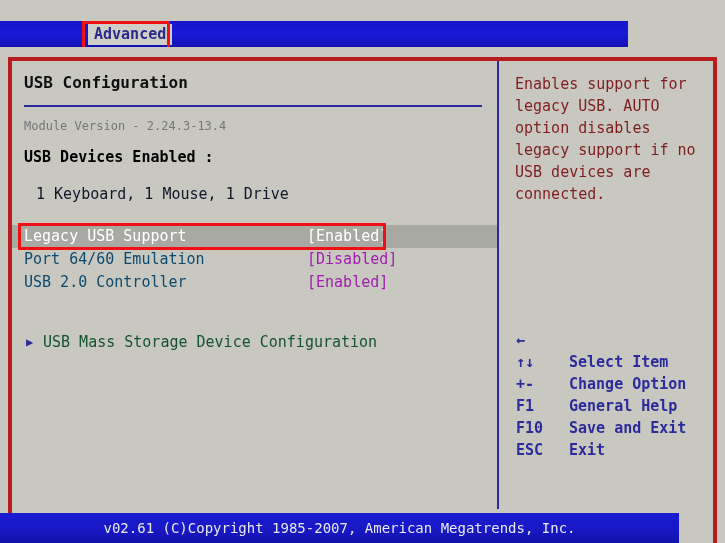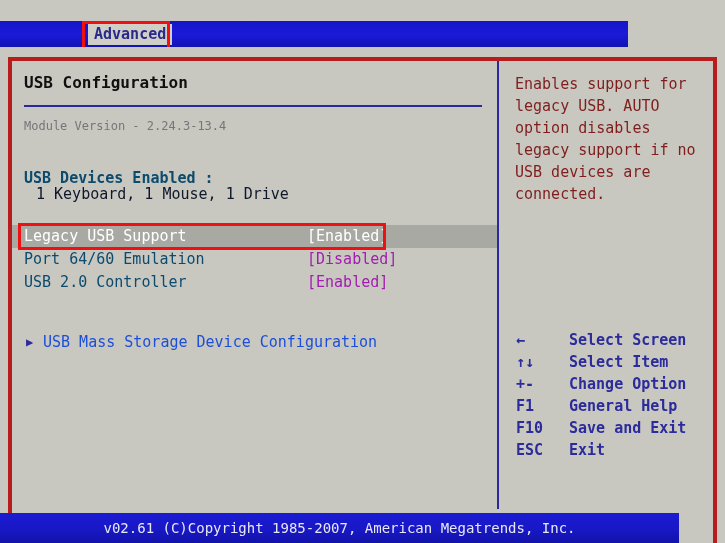--- a/index.html
+++ b/index.html
@@ -106,24 +106,24 @@
   }
   #module-version {
     position: absolute;
     left: 12px; top: 58px;
     font-size: 12px;
     color: #76767a;
     white-space: nowrap;
   }
   #devices-label {
     position: absolute;
-    left: 12px; top: 108px;
-    font-size: 15px;
-    font-weight: bold;
-    color: #0c4a6e;
+    left: 12px; top: 87px;
+    font-size: 15px;
+    font-weight: bold;
+    color: #000000;
     white-space: nowrap;
   }
   #devices-value {
     position: absolute;
     left: 24px; top: 124px;
     font-size: 15px;
     color: #0f172a;
     white-space: nowrap;
   }
 
@@ -179,21 +179,21 @@
   #submenu-arrow {
     position: absolute;
     left: 14px; top: 0;
     font-size: 12px;
     color: #2b2b9c;
   }
   #submenu-label {
     position: absolute;
     left: 31px; top: 0;
     font-size: 15px;
-    color: #1d4ed8;
+    color: #14532d;
   }
 
   
   #right-panel {
     position: absolute;
     left: 487px; top: 0;
     width: 218px; height: 448px;
   }
   #help-text {
     position: absolute;
@@ -292,21 +292,20 @@
         </div>
 
       </div>
 
       <div id="right-panel">
         <div id="help-text">Enables support for legacy USB. AUTO option disables legacy support if no USB devices are connected.</div>
 
         <div id="legend">
           <div class="lrow">
             <span class="lkey">←</span>
-            <span class="ldesc">Select Screen</span>
           </div>
           <div class="lrow">
             <span class="lkey">↑↓</span>
             <span class="ldesc">Select Item</span>
           </div>
           <div class="lrow">
             <span class="lkey">+-</span>
             <span class="ldesc">Change Option</span>
           </div>
           <div class="lrow">

